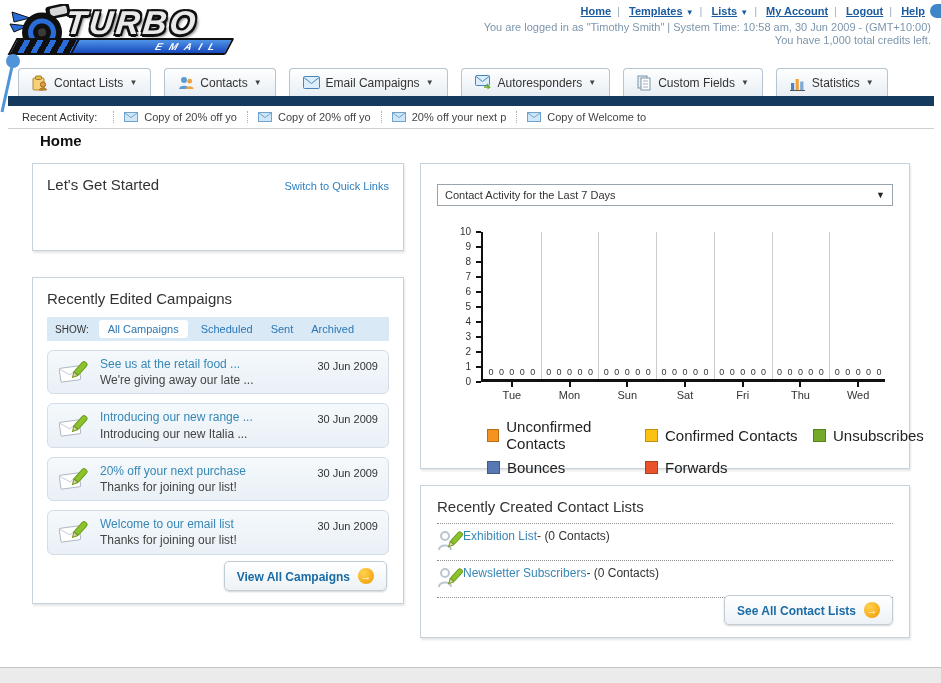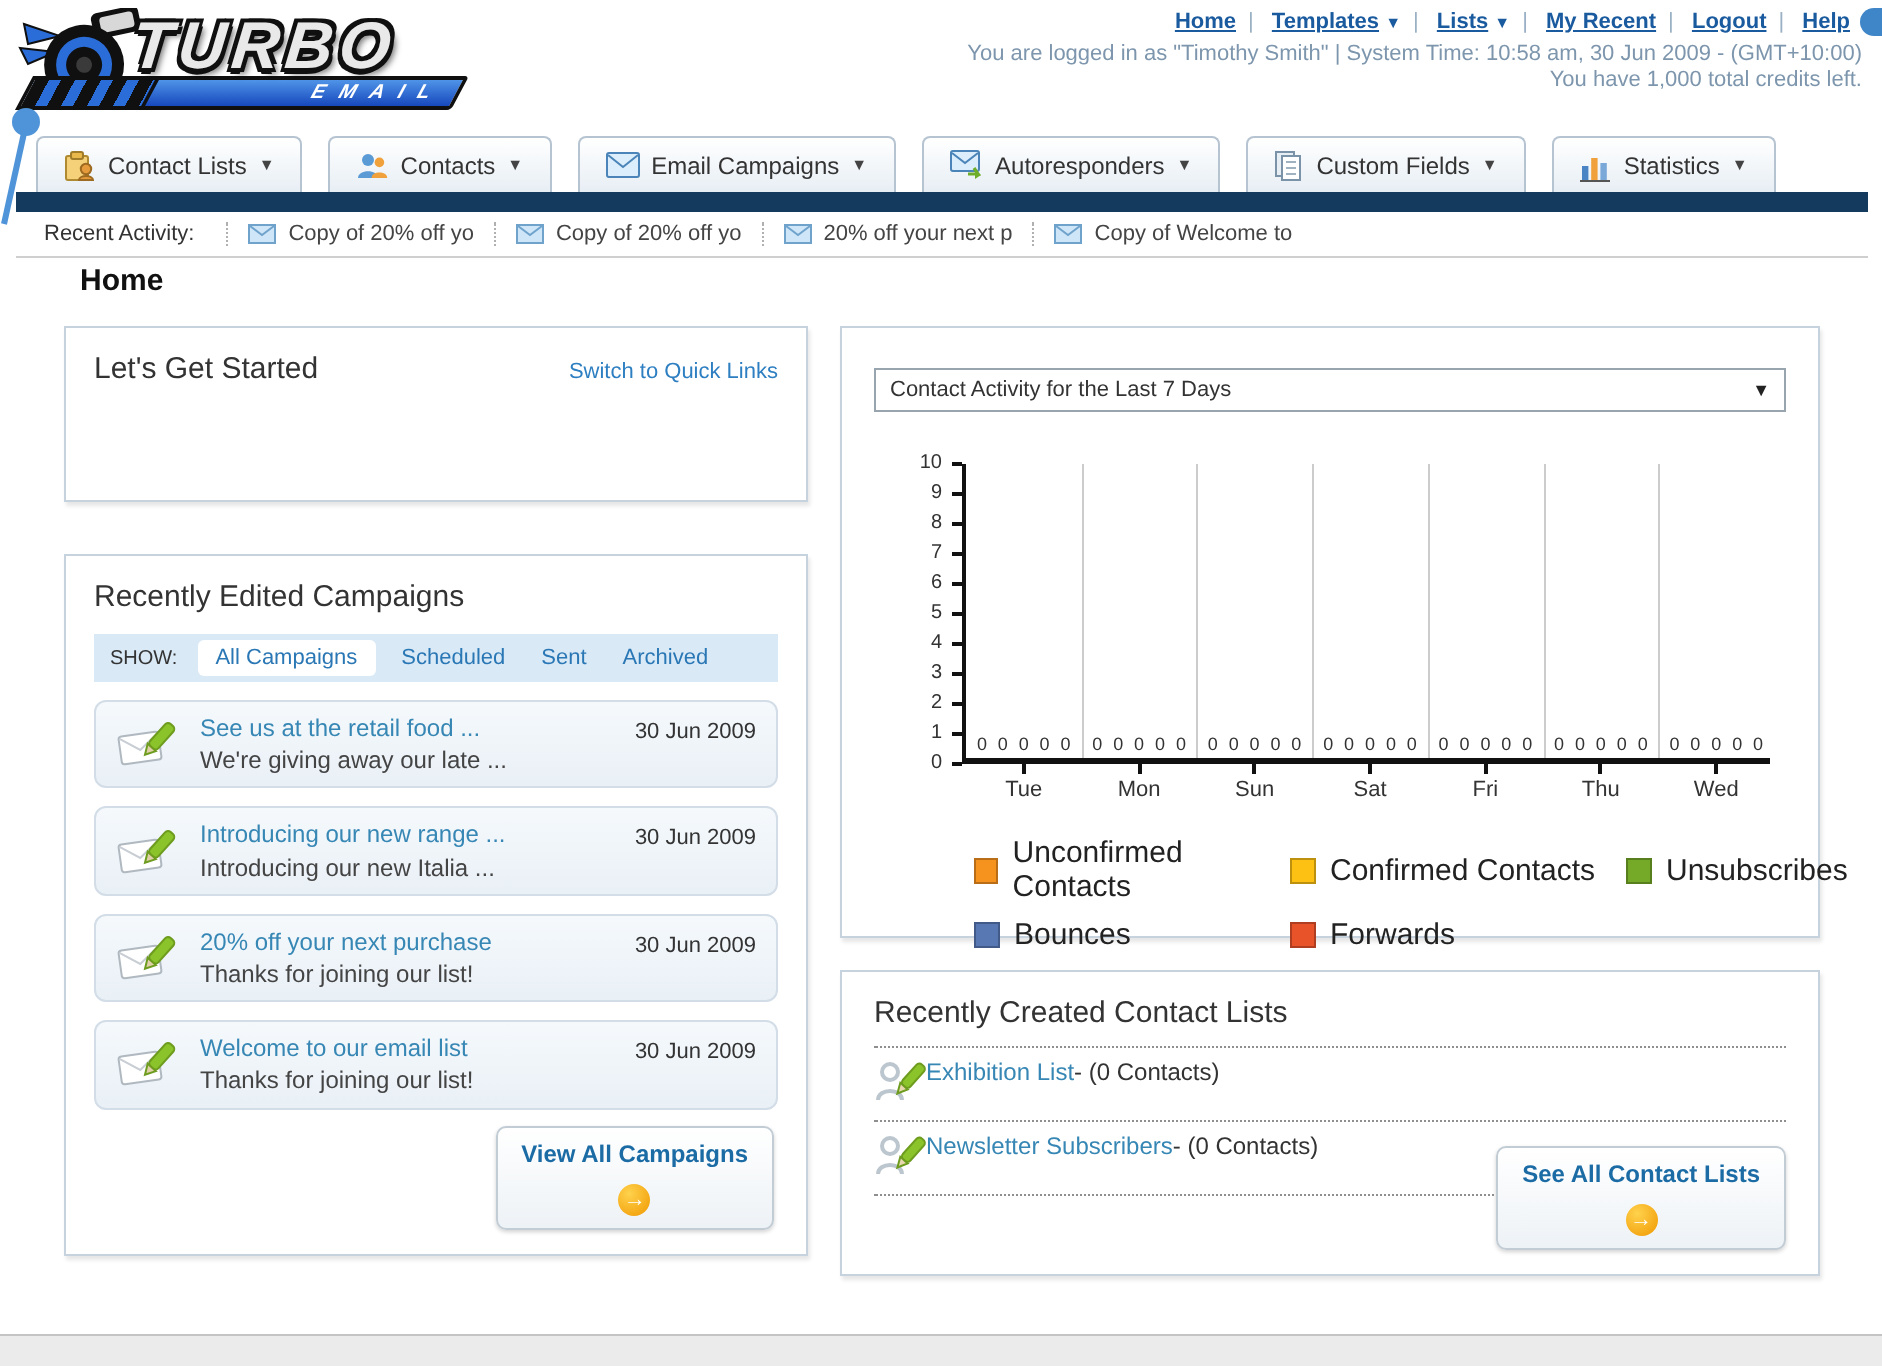--- a/index.html
+++ b/index.html
@@ -57,35 +57,35 @@
   .gs-panel { height:88px; margin-bottom:26px; }
   .gs-head { display:flex; justify-content:space-between; align-items:baseline; }
   .quick-link { font-size:11px; color:#2d7fc1; cursor:pointer; }
   .gs-btn-row { display:flex; gap:14px; margin-top:10px; }
   .gs-btn { flex:1; height:36px; border:1px solid #b9cedd; border-radius:8px;
     background:linear-gradient(#ffffff,#ddeaf3); box-shadow:0 1px 2px rgba(0,0,0,.15);
     display:flex; align-items:center; justify-content:center; gap:9px;
     font-weight:bold; font-size:13px; color:#1b6ba5; cursor:pointer; }
 
   
-  .camp-panel { min-height:317px; position:relative; padding-bottom:72px; }
+  .camp-panel { min-height:317px; position:relative; padding-bottom:48px; }
   .show-bar { margin-top:10px; height:24px; background:#d9e9f6; display:flex; align-items:center; padding:0 8px; font-size:11px; }
   .show-label { font-size:10px; color:#333; margin-right:6px; }
   .filter { color:#2a77b5; margin:0 9px; cursor:pointer; }
   .filter.selected { background:#fff; padding:3px 9px; border-radius:3px; margin:0 4px; }
   .camp-row { margin-top:9px; background:linear-gradient(#f5f9fc,#e9f0f6); border:1px solid #d3dde7;
     border-radius:6px; padding:5px 10px; display:flex; gap:10px; align-items:center; min-height:42px; cursor:pointer; }
   .c-text { line-height:1.35; }
   .c-title { font-size:12px; color:#3787b5; }
   .c-sub { font-size:12px; color:#444; }
   .c-date { margin-left:auto; font-size:11px; color:#333; align-self:flex-start; padding-top:4px; white-space:nowrap; }
 
-  .pill-btn { display:inline-flex; align-items:center; gap:8px; padding:6px 12px;
+  .pill-btn { display:inline-flex; align-items:flex-end; gap:8px; padding:6px 12px;
     background:linear-gradient(#ffffff,#edf2f6); border:1px solid #c2ccd5; border-radius:5px;
-    box-shadow:0 1px 2px rgba(0,0,0,.18); font-size:12px; font-weight:bold; color:#1b6ba5; cursor:pointer;flex-direction:column; }
+    box-shadow:0 1px 2px rgba(0,0,0,.18); font-size:12px; font-weight:bold; color:#1b6ba5; cursor:pointer; }
   .arrow-circle { width:16px; height:16px; border-radius:50%; background:radial-gradient(circle at 35% 30%,#ffd24d,#f09800);
     color:#fff; font-size:11px; font-weight:bold; display:flex; align-items:center; justify-content:center; }
   .view-all { position:absolute; right:16px; bottom:12px; }
 
   
   .stats-panel { height:306px; margin-bottom:16px; padding:12px 16px; }
   .stats-select { margin-top:8px; height:22px; border:1px solid #98a4ae; background:#fff; display:flex;
     align-items:center; justify-content:space-between; padding:0 7px; font-size:11px; color:#333; cursor:pointer; }
   .stats-select .caret { font-size:9px; color:#222; }
   .chart-area { margin-top:26px; }
@@ -133,21 +133,21 @@
     </svg>
     <div class="logo-stripes"></div>
     <div class="logo-email-banner">EMAIL</div>
     <div class="logo-turbo-text">TURBO</div>
   </div>
 
   <div class="top-links">
     <a>Home</a><span class="sep">|</span>
     <a>Templates</a> <span class="caret">▼</span><span class="sep">|</span>
     <a>Lists</a> <span class="caret">▼</span><span class="sep">|</span>
-    <a>My Recent</a><span class="sep">|</span>
+    <a>My Account</a><span class="sep">|</span>
     <a>Logout</a><span class="sep">|</span>
     <a>Help</a>
   </div>
   <div class="help-bubble"></div>
   <div class="login-line">You are logged in as "Timothy Smith" | System Time: 10:58 am, 30 Jun 2009 - (GMT+10:00)</div>
   <div class="credits-line">You have 1,000 total credits left.</div>
 
   <svg class="callout-svg" width="30" height="62">
     <line x1="13" y1="10" x2="2" y2="60" stroke="#4f94d8" stroke-width="3"></line>
     <circle cx="13" cy="9" r="7" fill="#4f94d8"></circle>

